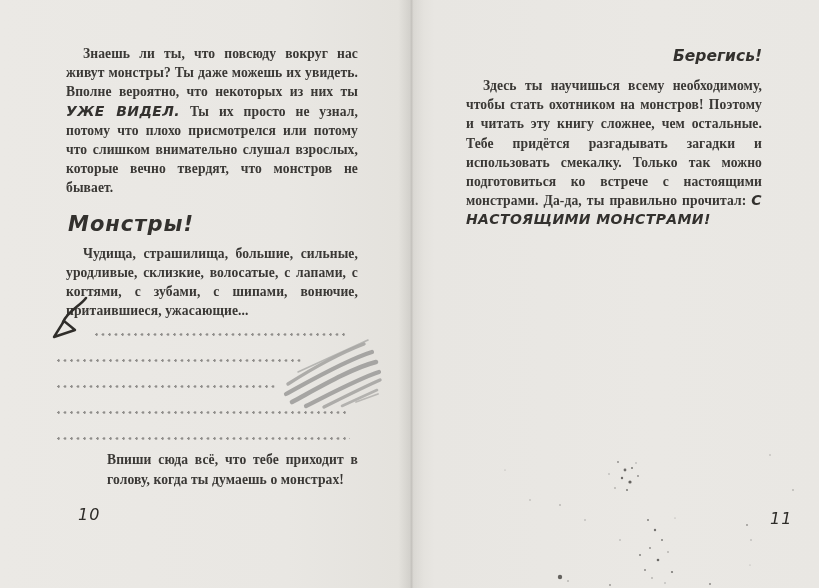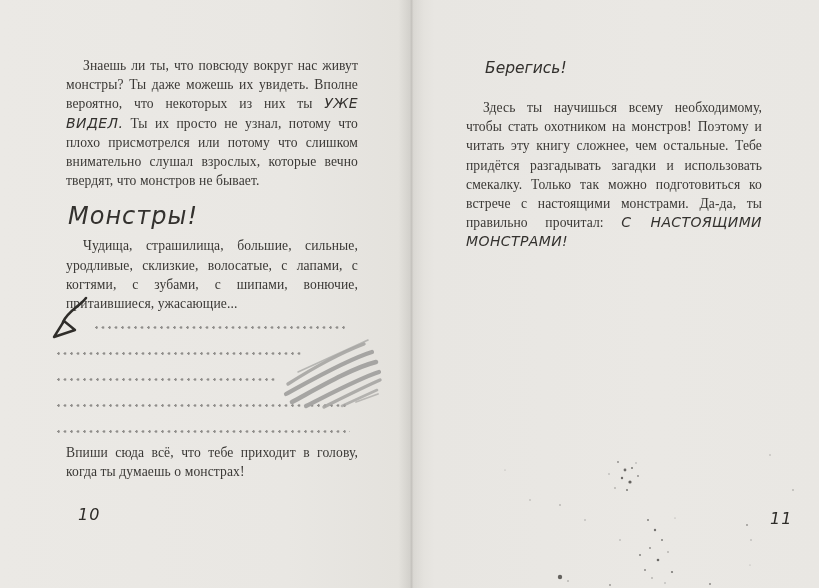--- a/index.html
+++ b/index.html
@@ -6,30 +6,30 @@
   body{width:819px;height:588px;overflow:hidden;background:#dcdad6;}
   .spread{position:relative;width:819px;height:588px;background:#e9e7e3;
           font-family:"Liberation Serif", serif;color:#3a3835;}
   .page{position:absolute;top:0;height:588px;}
   .page-left{left:0;width:410px;
     background:linear-gradient(90deg,#ebe9e5 0%,#e9e7e3 70%,#e4e2dd 97%,#dedcd7 100%);}
   .page-right{left:410px;width:409px;
     background:linear-gradient(90deg,#dfddd8 0%,#e8e6e2 6%,#eae8e4 60%,#e9e7e3 100%);}
   .gutter{position:absolute;left:398px;top:0;width:26px;height:588px;pointer-events:none;
     background:linear-gradient(90deg,rgba(0,0,0,0) 0%,rgba(0,0,0,0.05) 45%,rgba(80,75,70,0.18) 52%,rgba(0,0,0,0.03) 60%,rgba(0,0,0,0) 100%);}
-  .textcol{position:absolute;top:56px;}
+  .textcol{position:absolute;top:44px;font-weight:bold;}
   .page-left .textcol{left:66px;width:292px;}
   .page-right .textcol{left:56px;width:296px;}
   p.body{margin:0;font-size:13.6px;line-height:19.2px;text-align:justify;
          text-indent:17px;letter-spacing:0.1px;}
-  p.caption{text-indent:0;}
+  p.caption{text-indent:0;margin-left:41px;}
   .hand{font-family:"DejaVu Sans", sans-serif;font-style:italic;color:#33312e;}
   span.hand{font-size:14px;letter-spacing:0.4px;}
-  .heading{font-size:24px;line-height:26px;margin:13px 0 7px 2px;letter-spacing:1px;}
-  .warning{font-size:15.5px;line-height:22px;margin:1px 0 19px 0;text-indent:19px;}
+  .heading{font-size:21px;line-height:26px;margin:13px 0 7px 2px;letter-spacing:1px;}
+  .warning{font-size:15.5px;line-height:22px;margin:1px 0 9px 0;text-indent:19px;text-align:right;}
   .lines{margin:13px 0 10px -9px;width:296px;}
   .dline{height:3px;margin-bottom:23px;background-repeat:repeat-x;
     background-image:radial-gradient(circle at 1.5px 1.5px,#8f8d8a 1.1px,rgba(0,0,0,0) 1.45px);
     background-size:6.5px 3px;}
   .dl1{margin-left:38px;width:252px;}
   .dl2{width:245px;}
   .dl3{width:218px;}
   .dl4{width:292px;}
   .dl5{width:293px;margin-bottom:0;}
   .pagenum{position:absolute;font-size:16px;letter-spacing:1px;color:#2e2c29;margin-left:16px;}

